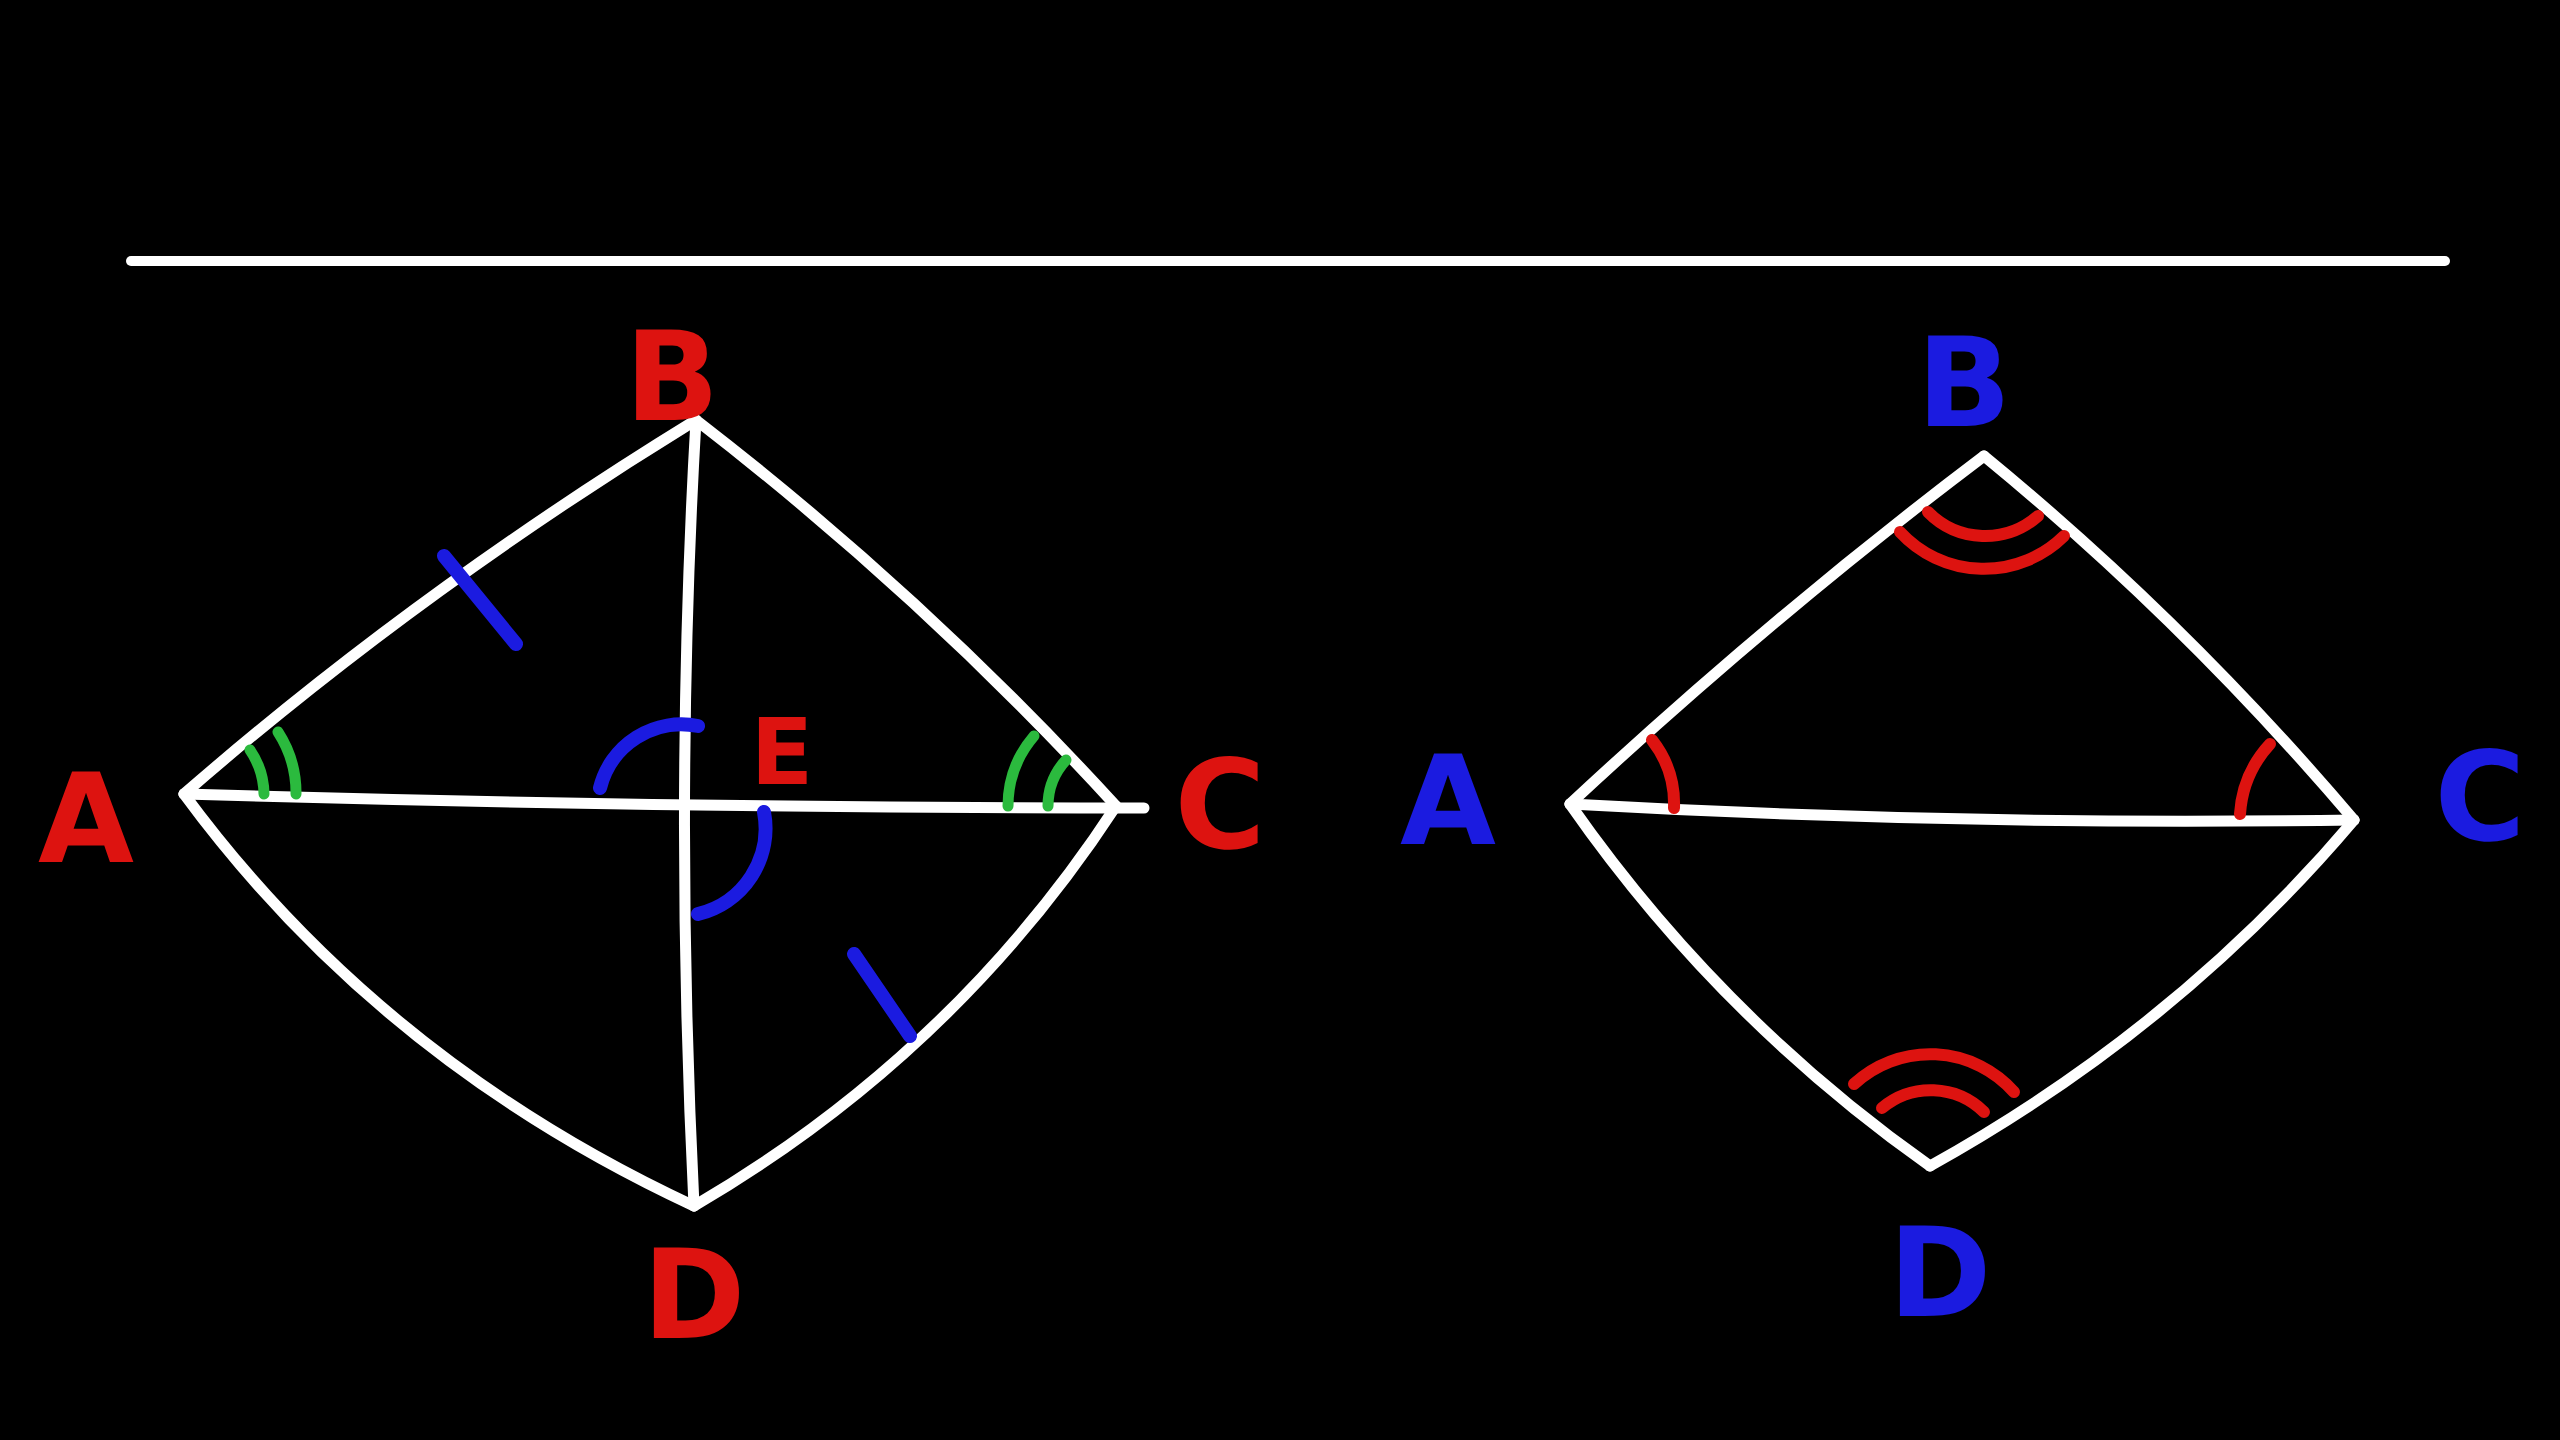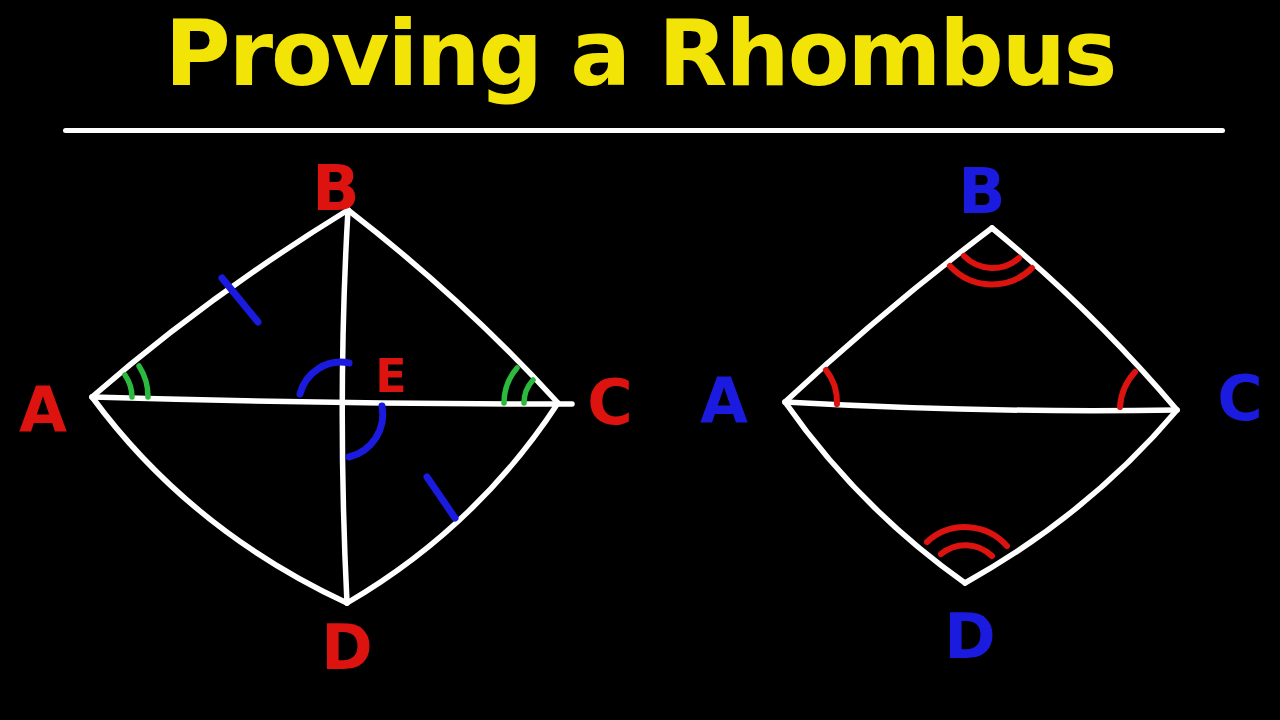--- a/index.html
+++ b/index.html
@@ -48,21 +48,20 @@
   .lbl          { font-family: "DejaVu Sans", sans-serif; font-weight: bold; text-anchor: middle; }
   .lbl-red      { fill: #DD1310; font-size: 62px; }
   .lbl-red-sm   { fill: #DD1310; font-size: 46px; }
   .lbl-blue     { fill: #1B1BE0; font-size: 62px; }
 </style>
 </head>
 <body>
 
 <div class="stage">
 
-  <h1 class="title">Proving a Rhombus</h1>
   <div class="title-underline"></div>
 
   <svg class="diagrams" viewBox="0 0 1280 720">
 
     <g>
 
       <path class="shape-line" d="M 92 397 Q 208 296 348 210"></path>
       <path class="shape-line" d="M 348 210 Q 462 298 558 403"></path>
       <path class="shape-line" d="M 558 403 Q 477 527 347 603"></path>
       <path class="shape-line" d="M 347 603 Q 190 530 92 397"></path>

